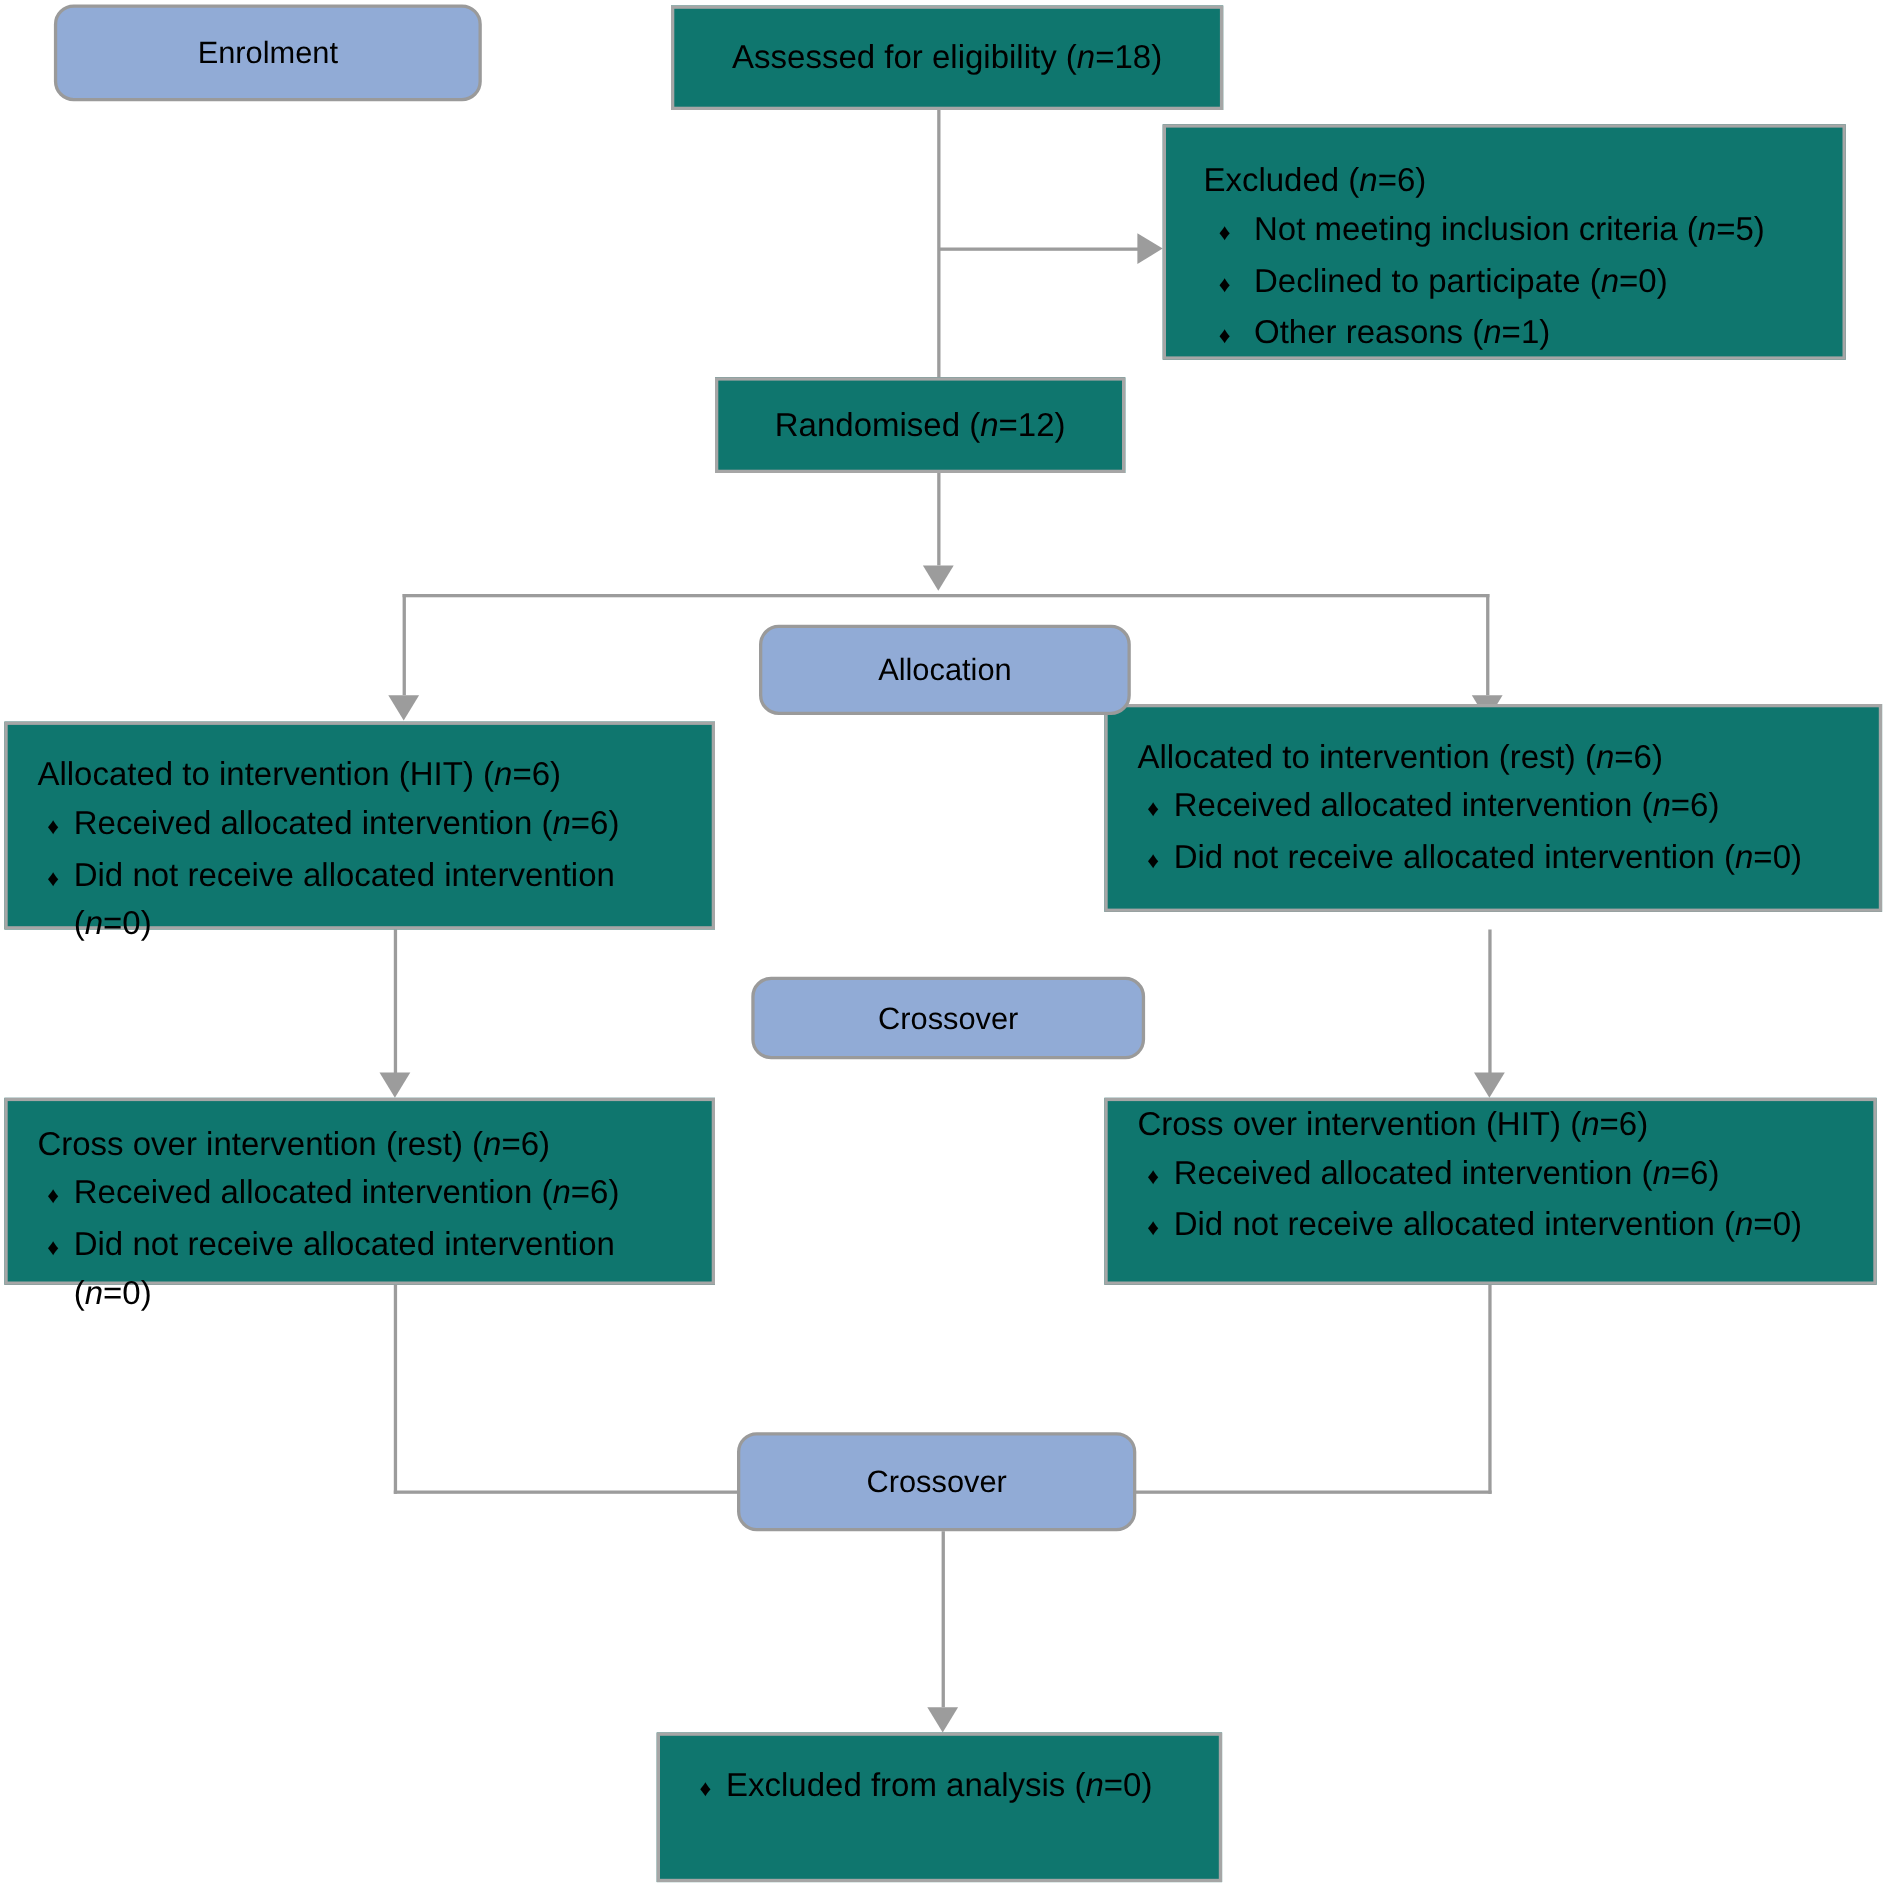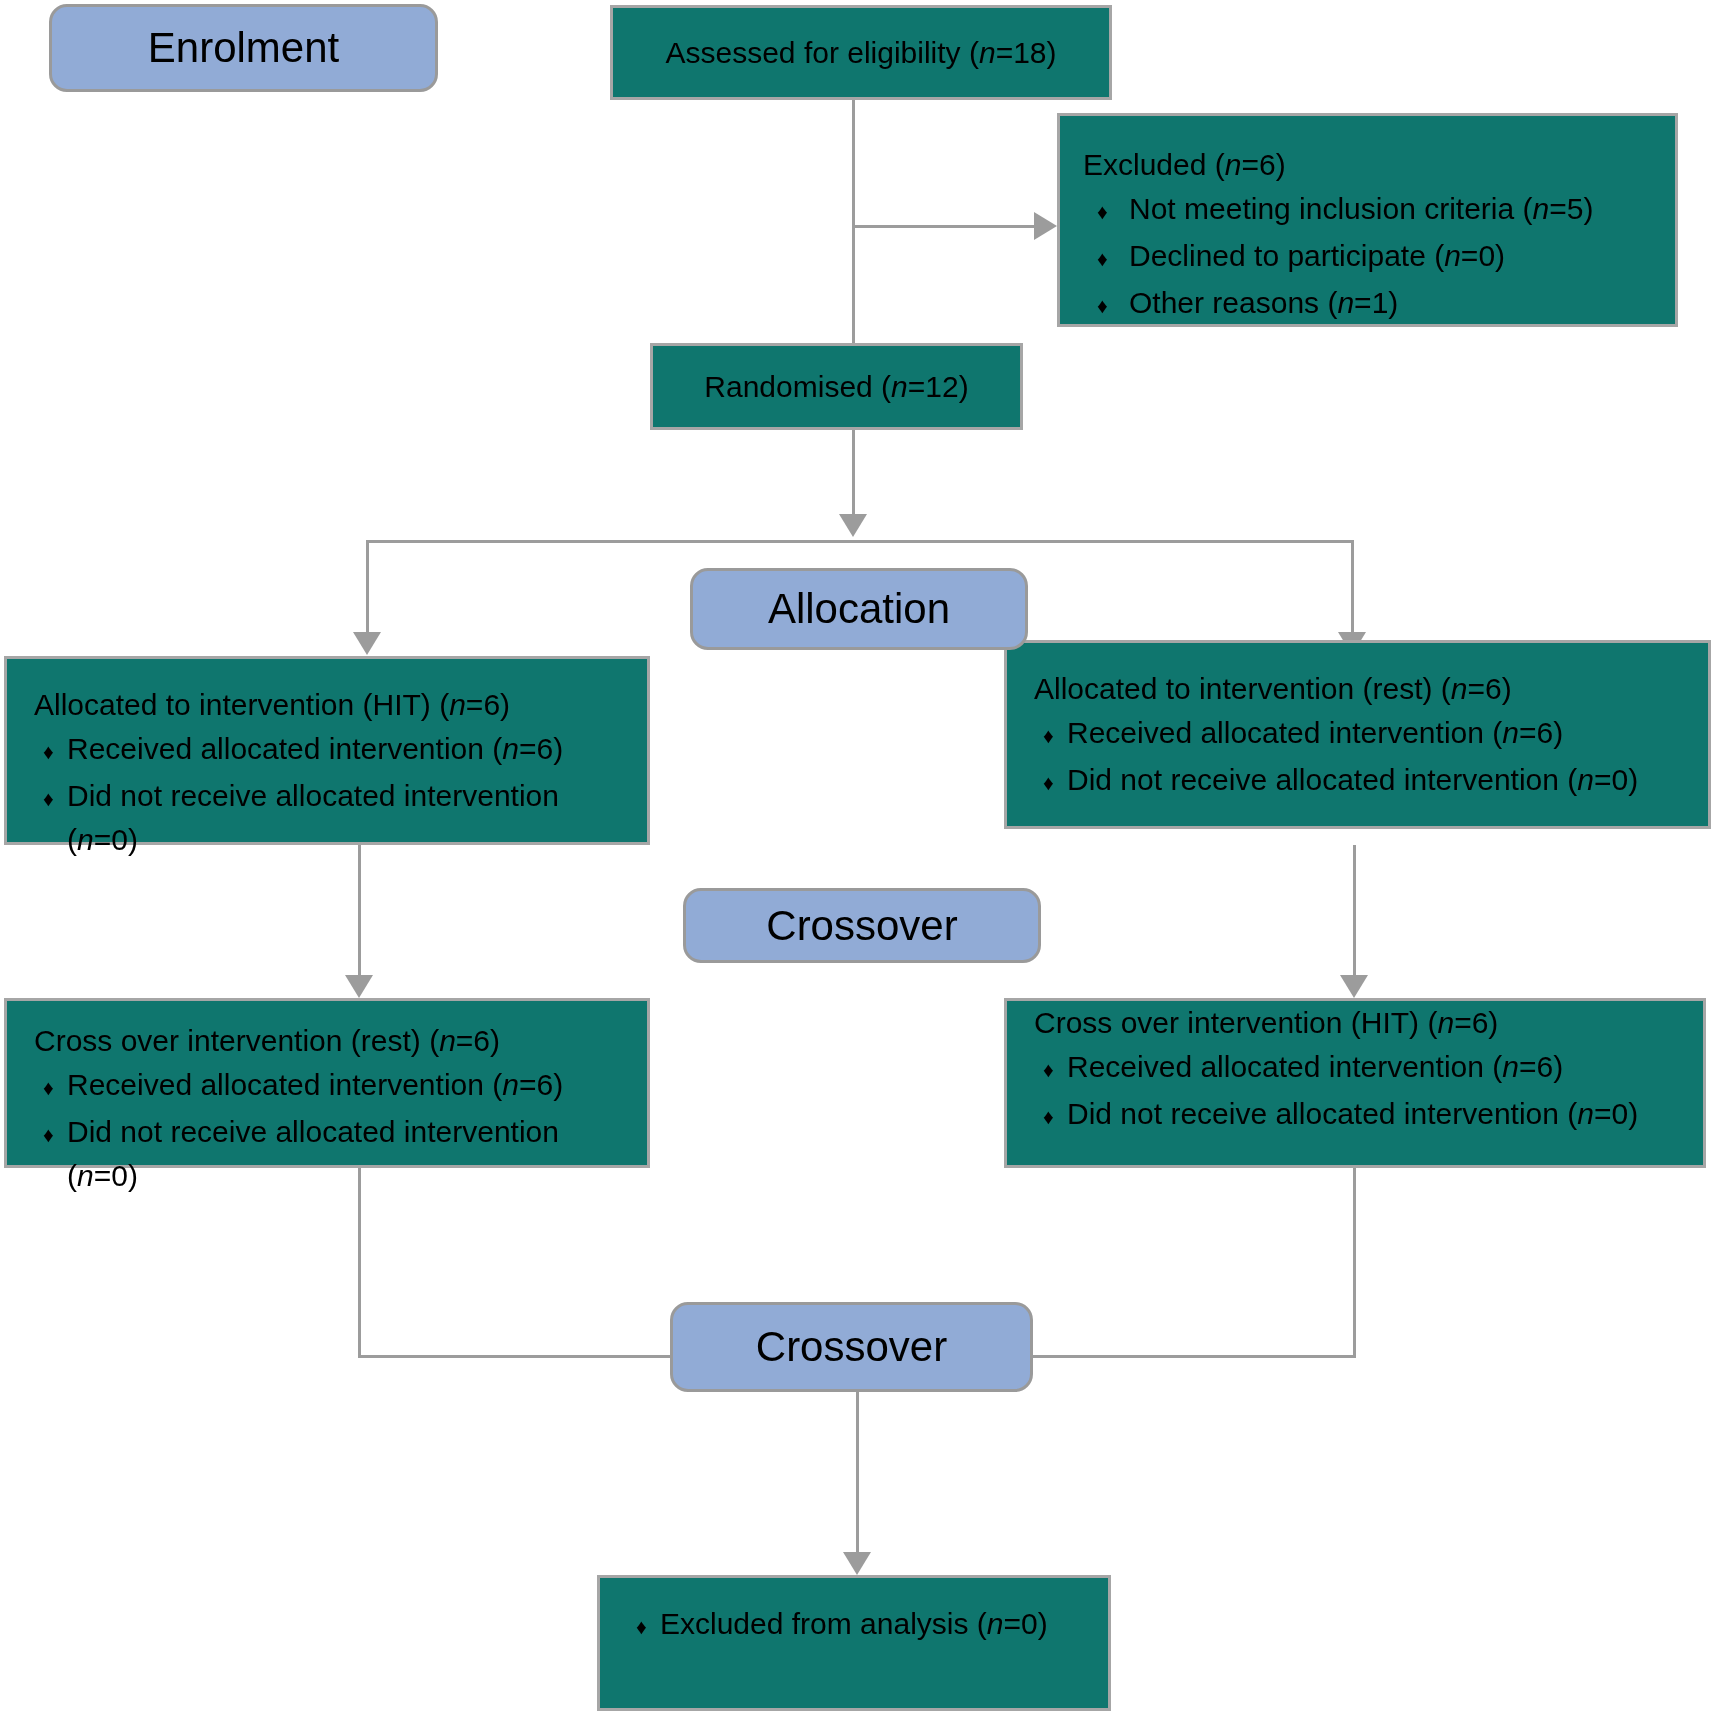--- a/index.html
+++ b/index.html
@@ -19,30 +19,30 @@
     border-left:14px solid transparent;border-right:14px solid transparent;
     border-top:23px solid var(--line,#9c9c9c);}
   .arrow-right{position:absolute;width:0;height:0;
     border-top:14px solid transparent;border-bottom:14px solid transparent;
     border-left:23px solid var(--line,#9c9c9c);}
   
   .box{position:absolute;background:#0f766e;border:3px solid var(--box-border,#a6a6a6);
     box-sizing:border-box;font-size:30px;line-height:44px;}
   .box.center{display:flex;align-items:center;justify-content:center;}
   .box .content{padding:24px 10px 0 27px;}
-  .box.pad-lg .content{padding-left:23px;padding-top:27px;}
+  .box.pad-lg .content{padding-left:34px;padding-top:27px;}
   .row{display:flex;align-items:baseline;}
   .bullet{flex:0 0 auto;width:24px;margin-left:9px;font-size:21px;text-align:left;}
   .row .t{flex:1 1 auto;}
   .box.pad-lg .bullet{margin-left:14px;width:32px;}
   
   .band{position:absolute;background:var(--band-fill,#91abd6);
     border:3px solid var(--band-border,#9a9a9a);border-radius:18px;
     box-sizing:border-box;display:flex;align-items:center;justify-content:center;
-    font-size:42px;}
+    font-size:28px;}
   i{font-style:italic;}
 </style>
 </head>
 <body style="color: rgb(0, 0, 0);">
 
 <div class="canvas">
 
   <div class="line" style="left:852px;top:100px;width:3px;height:243px"></div>
 
   <div class="line" style="left:853px;top:225px;width:184px;height:3px"></div>

